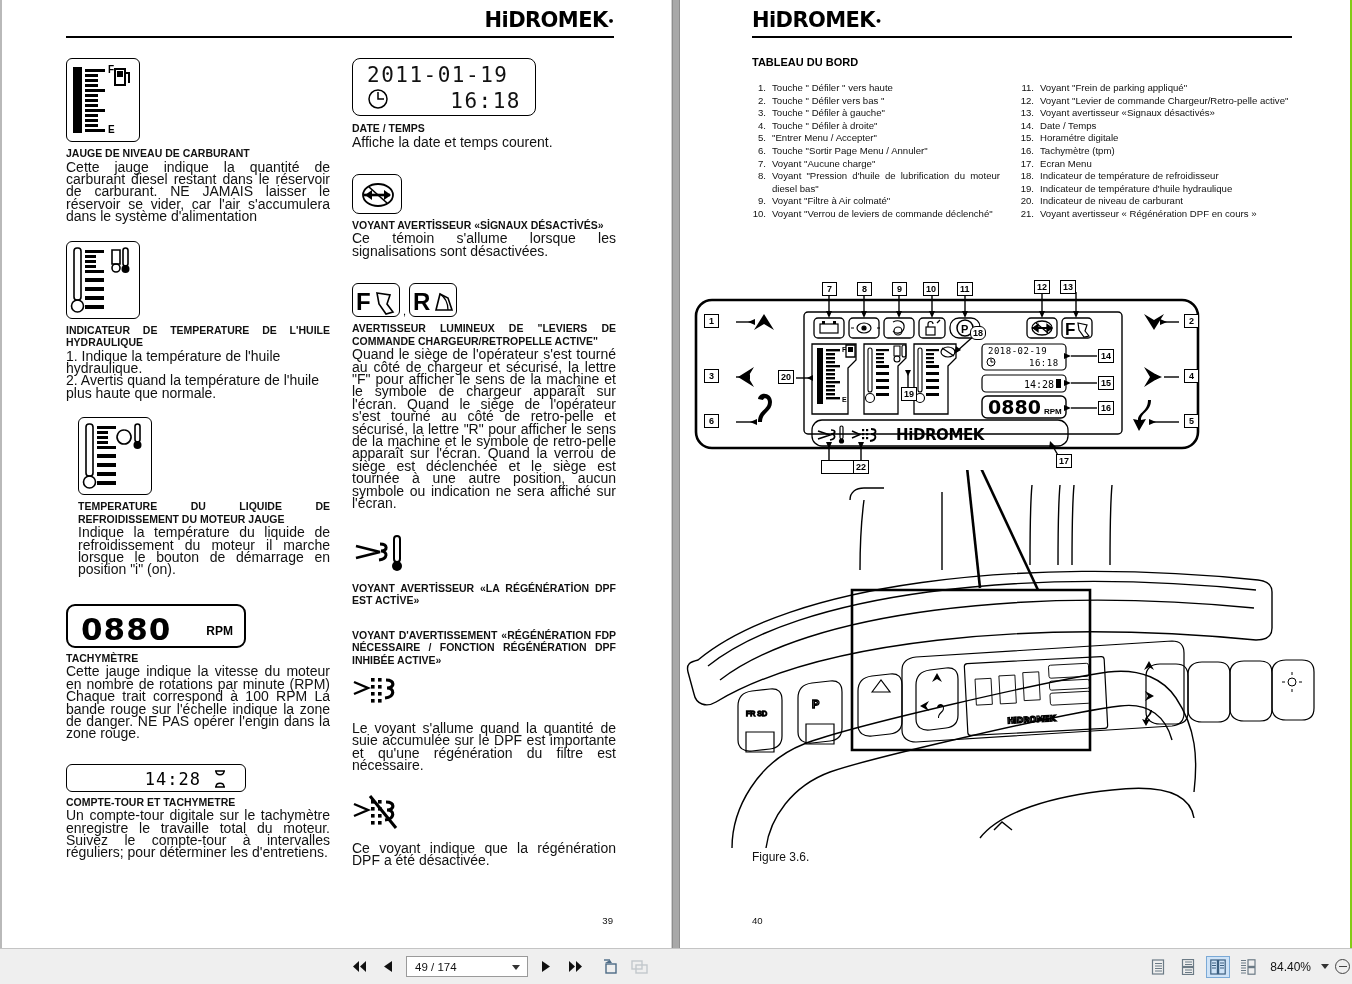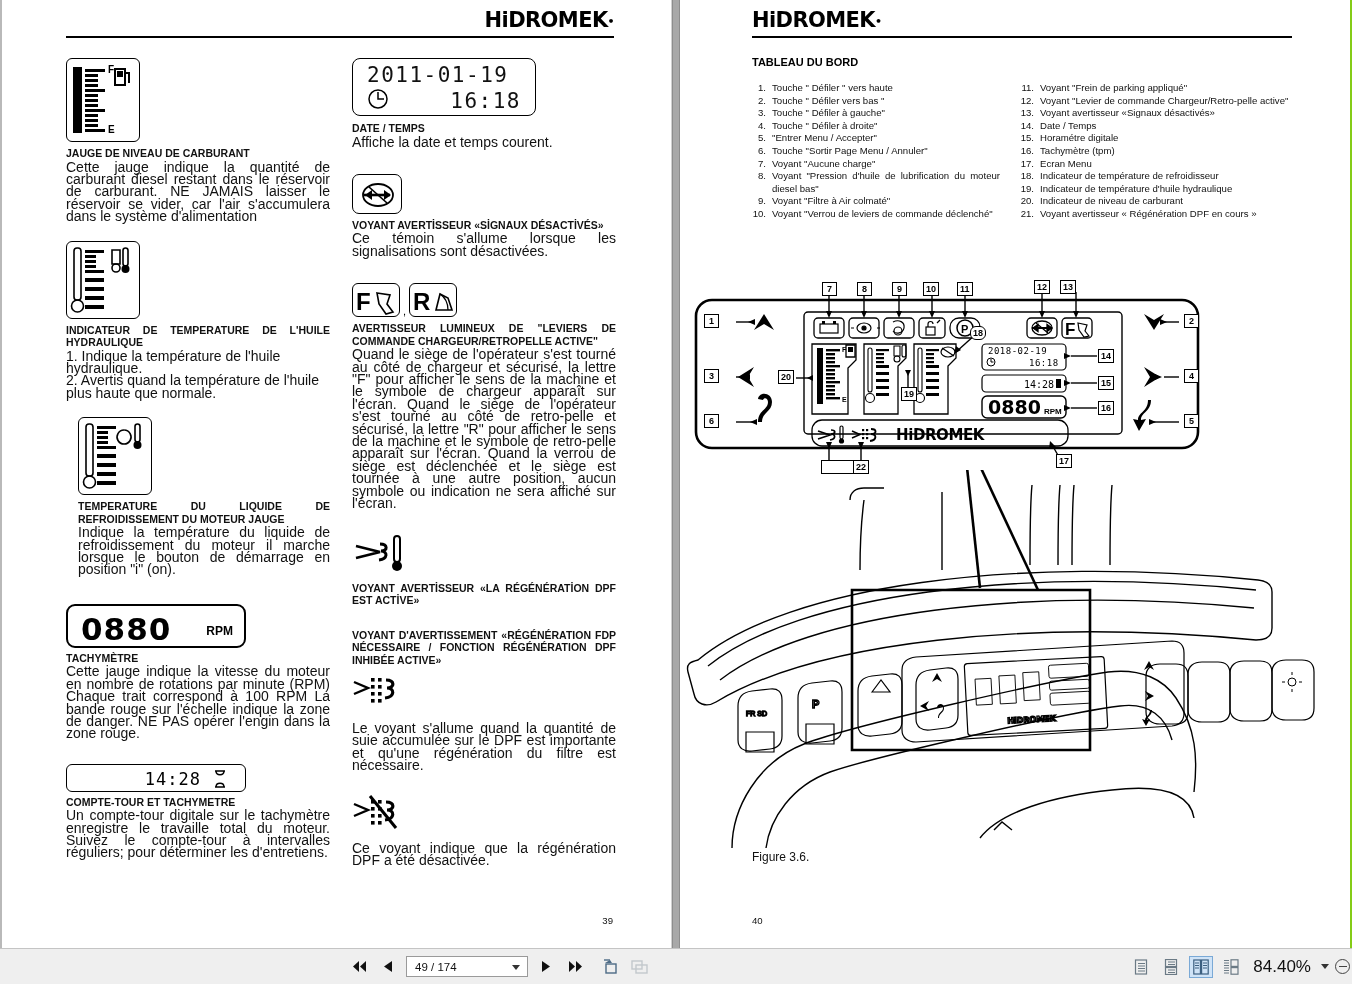--- a/index.html
+++ b/index.html
@@ -123,21 +123,21 @@
   .pagefield .caret {
     position:absolute; right:7px; top:8px;
     border-left:4px solid transparent; border-right:4px solid transparent;
     border-top:5px solid #333;
   }
   .viewmode {
     width:24px; height:22px; display:flex; align-items:center; justify-content:center;
     border:1px solid transparent; cursor:pointer;
   }
   .viewmode.active { background:#cfe3f7; border:1px solid #7aa9d6; }
-  .zoomval { font-size:17px; color:#111; margin-left:4px;}
+  .zoomval { font-size:12px; color:#111; margin-left:4px;}
   .zcaret { border-left:4px solid transparent; border-right:4px solid transparent; border-top:5px solid #333; }
   .zcirc { width:15px; height:15px; border:1.4px solid #444; border-radius:50%; position:relative;}
   .zcirc:before{ content:""; position:absolute; left:3px; top:6px; width:8px; height:1.4px; background:#444;}
 </style>
 </head>
 <body>
 
 <div id="viewer">
   <div id="pages">
 

